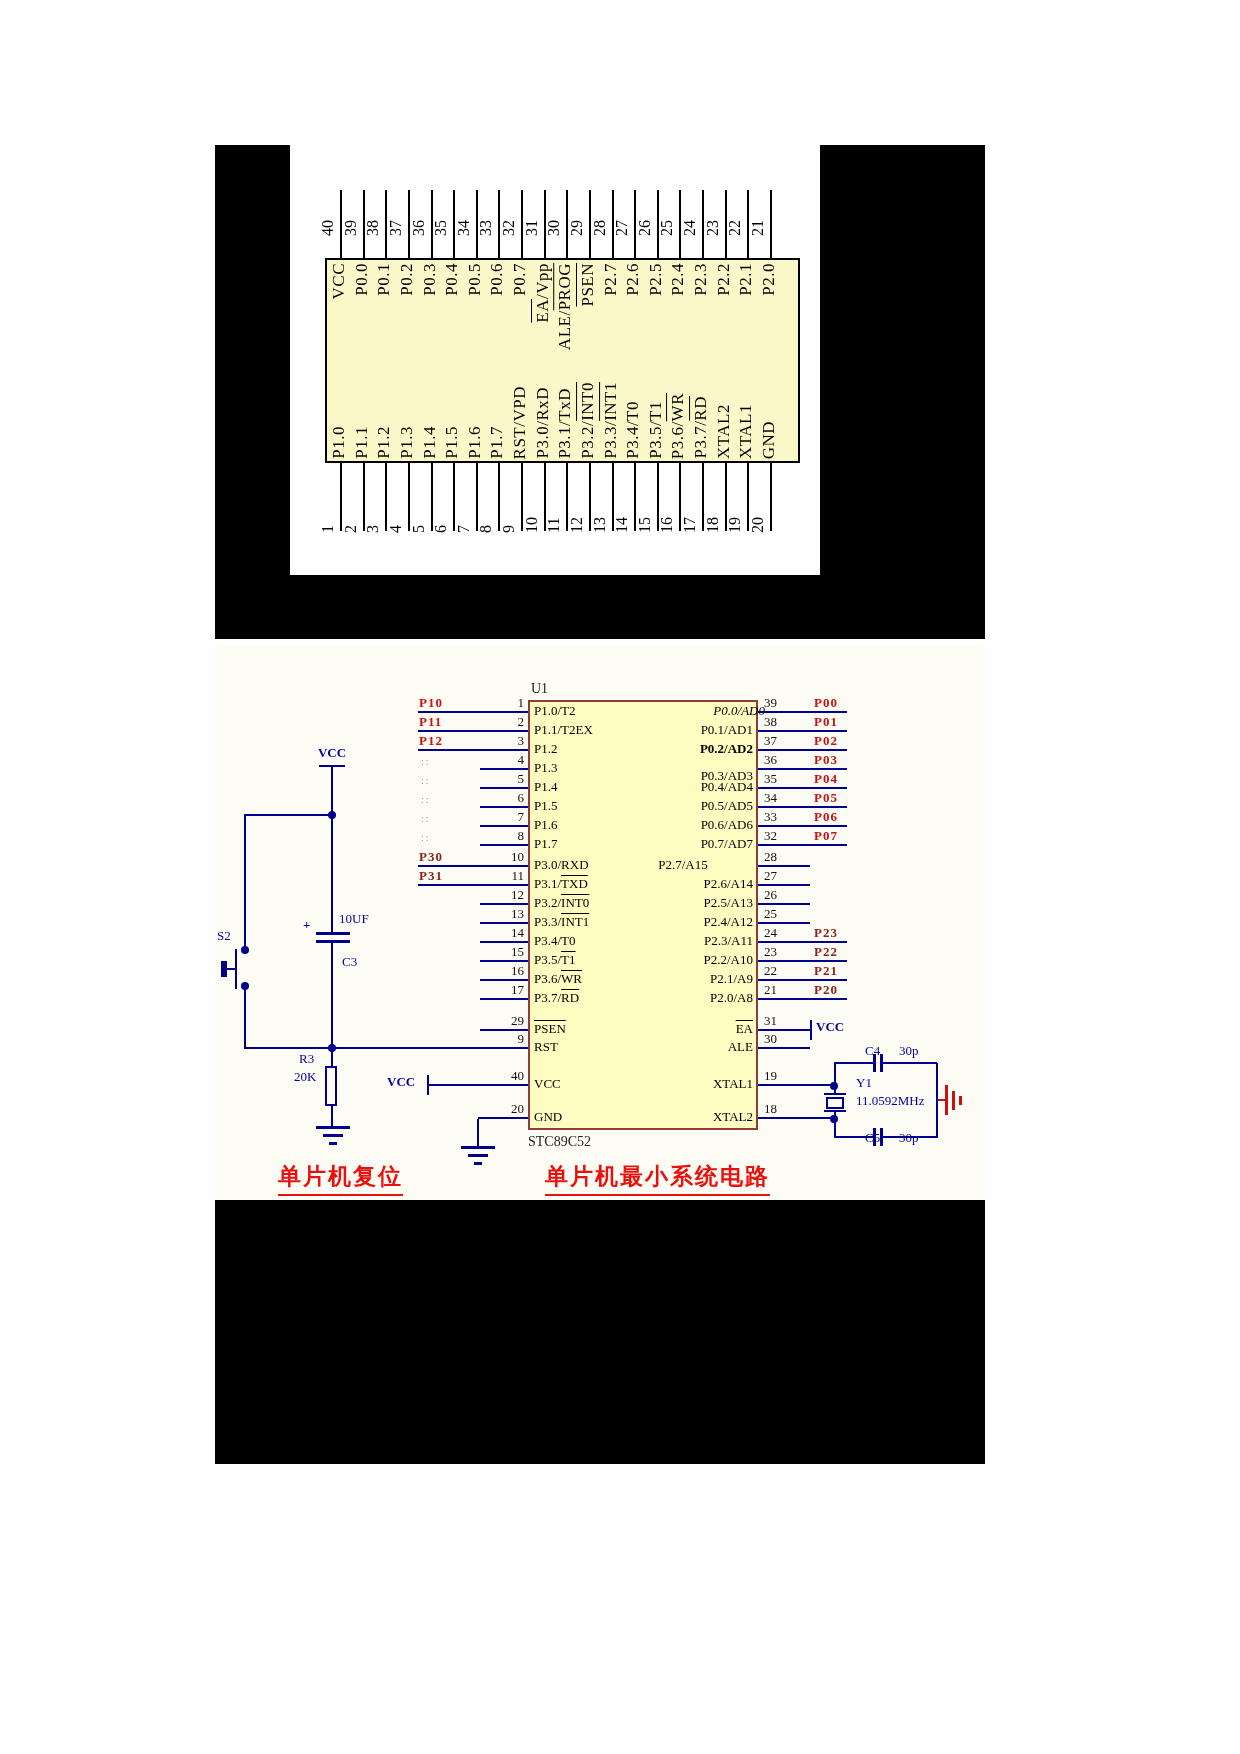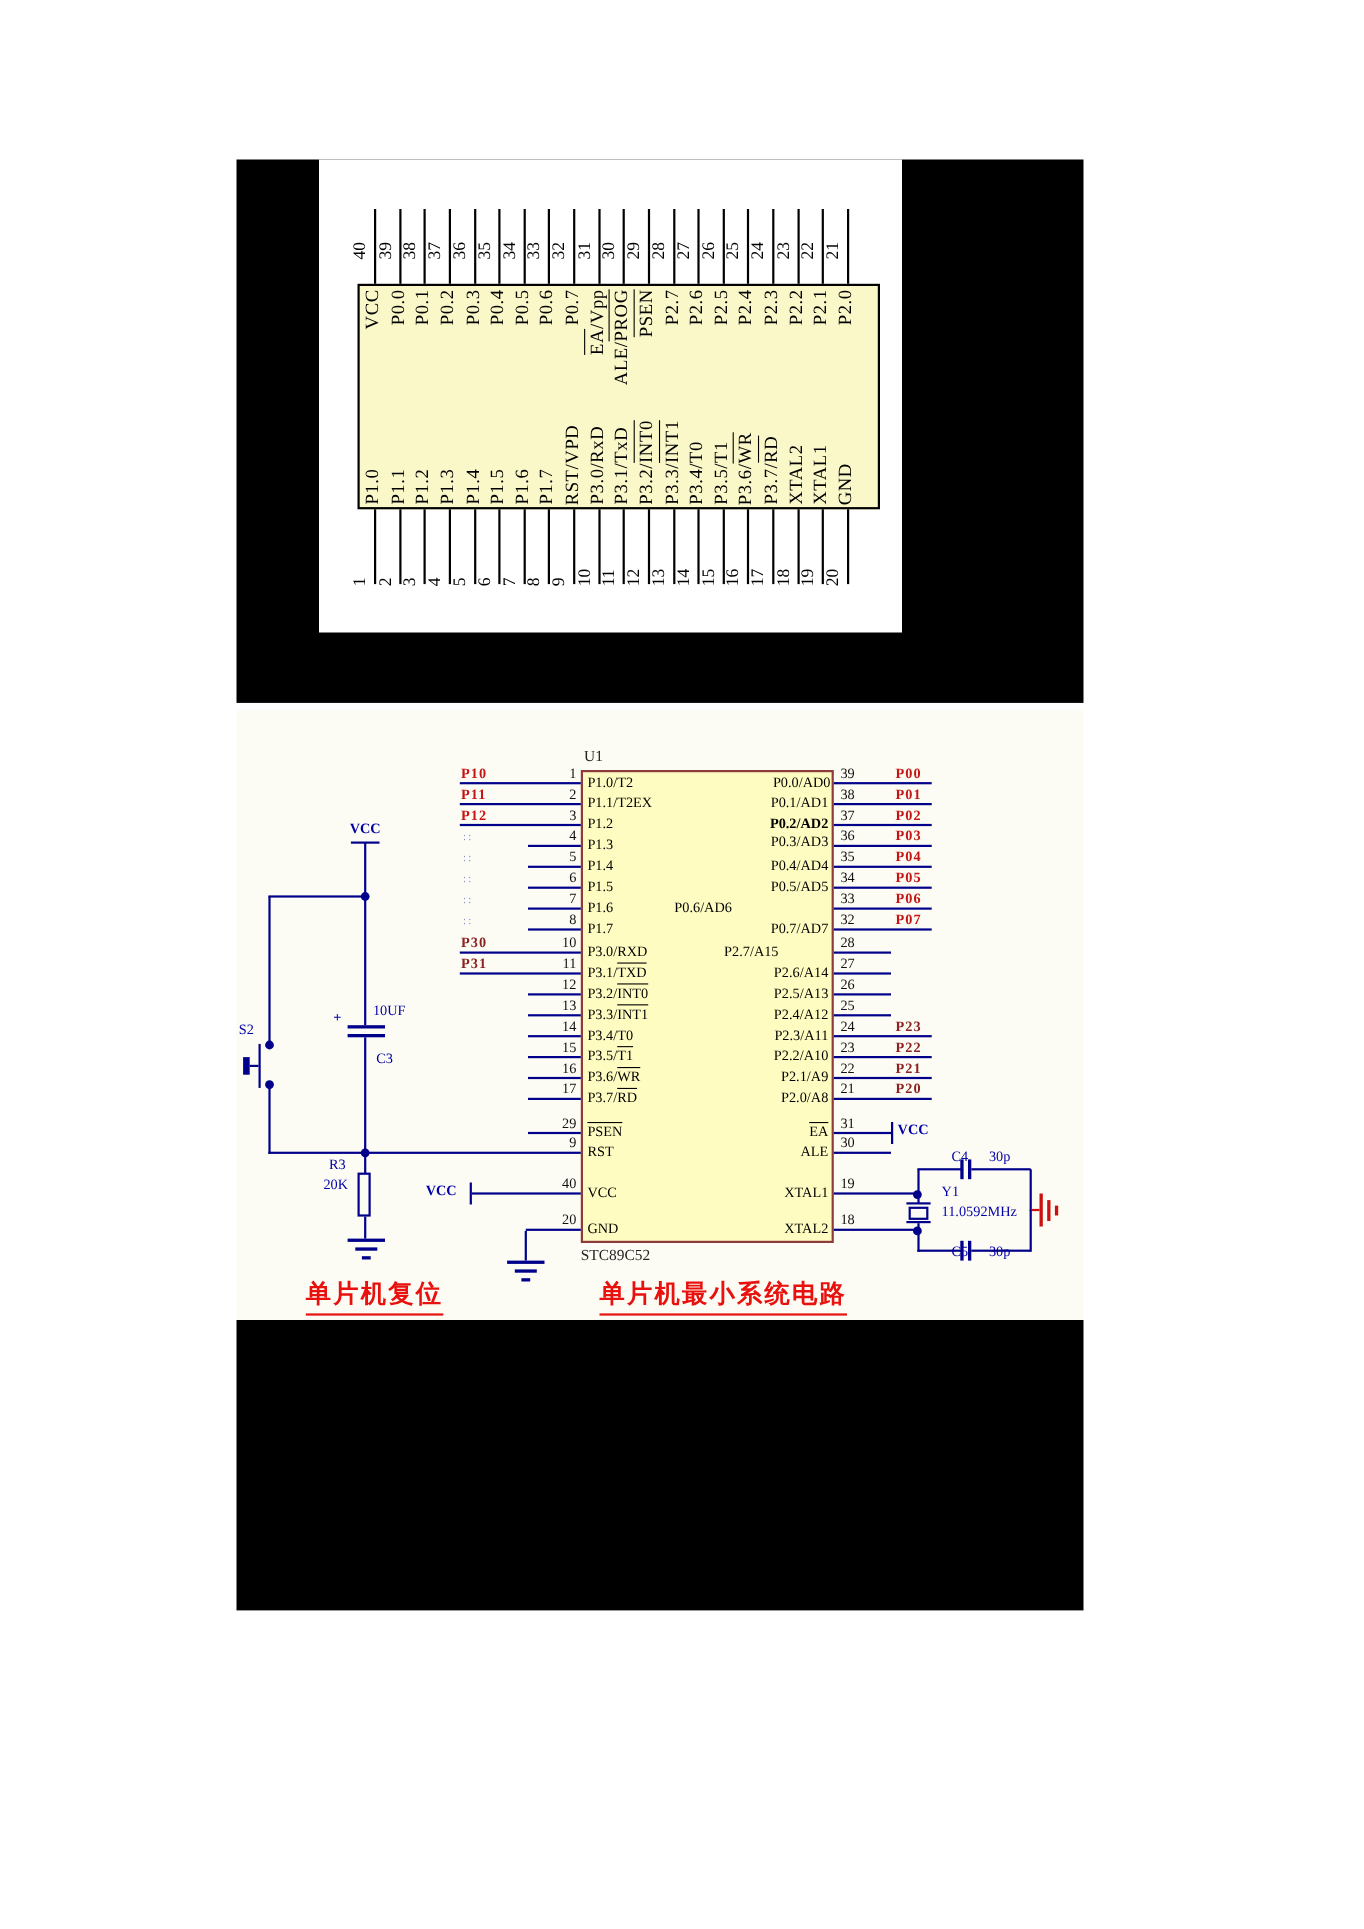--- a/index.html
+++ b/index.html
@@ -260,45 +260,45 @@
       <div class="pnum" style="left: 277px; top: 386px; width: 32px; text-align: right;">9</div>
       <div class="plabel" style="left: 319px; top: 394px;">RST</div>
       <div class="w" style="left: 214px; top: 439px; width: 99px; height: 2px;"></div>
       <div class="pnum" style="left: 277px; top: 423px; width: 32px; text-align: right;">40</div>
       <div class="plabel" style="left: 319px; top: 431px;">VCC</div>
       <div class="w" style="left: 263px; top: 472px; width: 50px; height: 2px;"></div>
       <div class="pnum" style="left: 277px; top: 456px; width: 32px; text-align: right;">20</div>
       <div class="plabel" style="left: 319px; top: 464px;">GND</div>
       <div class="w" style="left: 543px; top: 66px; width: 89px; height: 2px;"></div>
       <div class="pnum" style="left: 549px; top: 50px; width: 32px;">39</div>
-      <div class="plabel" style="left: 400px; top: 58px; width: 140px; text-align: right;">P0.0/AD0</div>
+      <div class="plabel" style="left: 410px; top: 58px; width: 140px; text-align: right; font-style: italic;">P0.0/AD0</div>
       <div class="net" style="left: 599px; top: 50px; color: rgb(196, 20, 20);">P00</div>
       <div class="w" style="left: 543px; top: 85px; width: 89px; height: 2px;"></div>
       <div class="pnum" style="left: 549px; top: 69px; width: 32px;">38</div>
       <div class="plabel" style="left: 398px; top: 77px; width: 140px; text-align: right;">P0.1/AD1</div>
       <div class="net" style="left: 599px; top: 69px; color: rgb(196, 20, 20);">P01</div>
       <div class="w" style="left: 543px; top: 104px; width: 89px; height: 2px;"></div>
       <div class="pnum" style="left: 549px; top: 88px; width: 32px;">37</div>
       <div class="plabel" style="left: 398px; top: 96px; width: 140px; text-align: right; font-weight: bold;">P0.2/AD2</div>
       <div class="net" style="left: 599px; top: 88px; color: rgb(196, 20, 20);">P02</div>
       <div class="w" style="left: 543px; top: 123px; width: 89px; height: 2px;"></div>
       <div class="pnum" style="left: 549px; top: 107px; width: 32px;">36</div>
-      <div class="plabel" style="left: 398px; top: 112px; width: 140px; text-align: right;">P0.3/AD3</div>
+      <div class="plabel" style="left: 398px; top: 123px; width: 140px; text-align: right;">P0.3/AD3</div>
       <div class="net" style="left: 599px; top: 107px; color: rgb(196, 20, 20);">P03</div>
       <div class="w" style="left: 543px; top: 142px; width: 89px; height: 2px;"></div>
       <div class="pnum" style="left: 549px; top: 126px; width: 32px;">35</div>
       <div class="plabel" style="left: 398px; top: 134px; width: 140px; text-align: right;">P0.4/AD4</div>
       <div class="net" style="left: 599px; top: 126px; color: rgb(196, 20, 20);">P04</div>
       <div class="w" style="left: 543px; top: 161px; width: 89px; height: 2px;"></div>
       <div class="pnum" style="left: 549px; top: 145px; width: 32px;">34</div>
       <div class="plabel" style="left: 398px; top: 153px; width: 140px; text-align: right;">P0.5/AD5</div>
       <div class="net" style="left: 599px; top: 145px; color: rgb(196, 20, 20);">P05</div>
       <div class="w" style="left: 543px; top: 180px; width: 89px; height: 2px;"></div>
       <div class="pnum" style="left: 549px; top: 164px; width: 32px;">33</div>
-      <div class="plabel" style="left: 398px; top: 172px; width: 140px; ">P0.6/AD6</div>
+      <div class="plabel" style="left: 398px; top: 172px; width: 140px; text-align: right;">P0.6/AD6</div>
       <div class="net" style="left: 599px; top: 164px; color: rgb(196, 20, 20);">P06</div>
       <div class="w" style="left: 543px; top: 199px; width: 89px; height: 2px;"></div>
       <div class="pnum" style="left: 549px; top: 183px; width: 32px;">32</div>
       <div class="plabel" style="left: 398px; top: 191px; width: 140px; text-align: right;">P0.7/AD7</div>
       <div class="net" style="left: 599px; top: 183px; color: rgb(196, 20, 20);">P07</div>
       <div class="w" style="left: 543px; top: 220px; width: 52px; height: 2px;"></div>
       <div class="pnum" style="left: 549px; top: 204px; width: 32px;">28</div>
       <div class="plabel" style="left: 398px; top: 212px; width: 140px; text-align: center;">P2.7/A15</div>
       <div class="w" style="left: 543px; top: 239px; width: 52px; height: 2px;"></div>
       <div class="pnum" style="left: 549px; top: 223px; width: 32px;">27</div>

